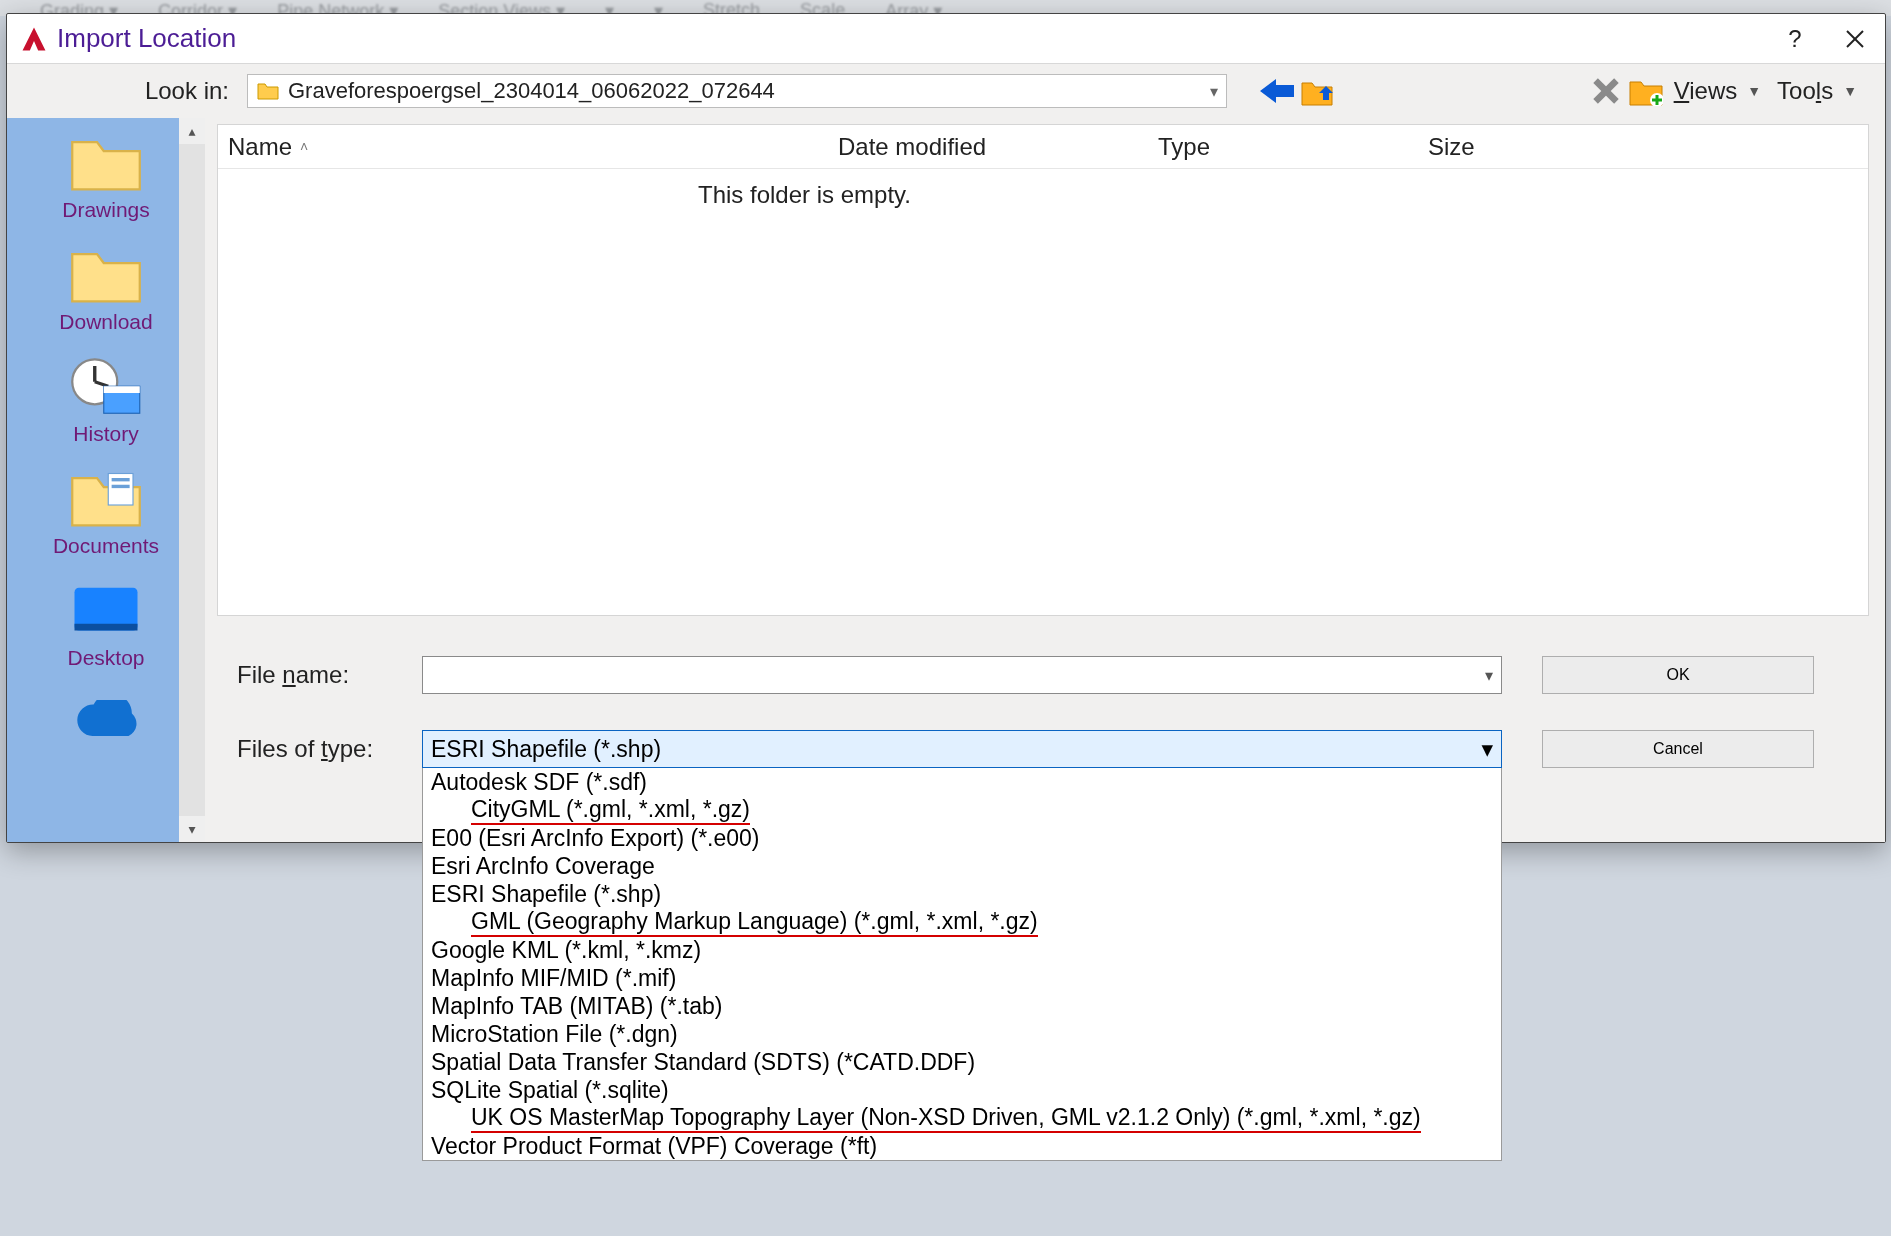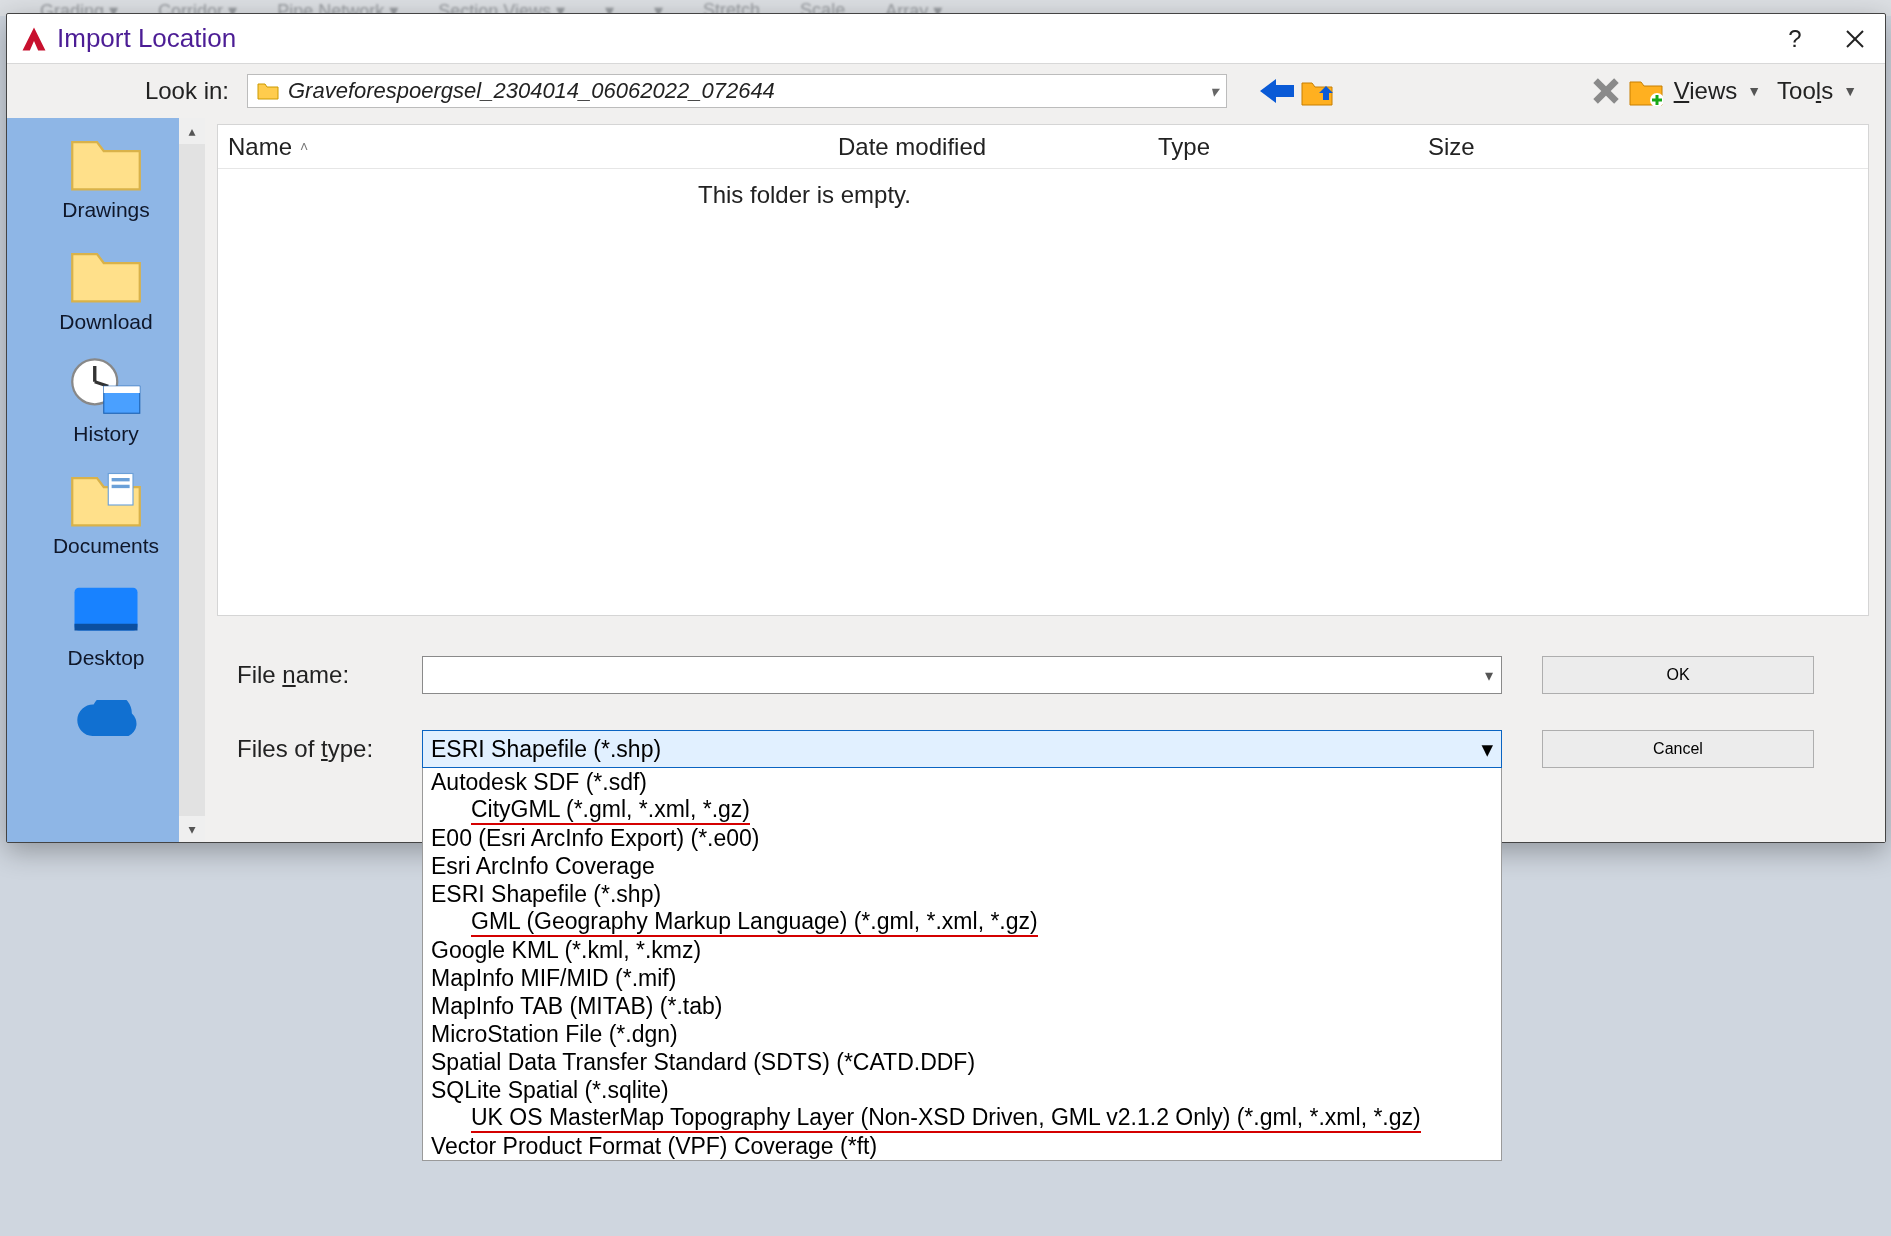--- a/index.html
+++ b/index.html
@@ -43,21 +43,21 @@
     background:#f1f0ef;
   }
   .look-in-label {
     width:240px; text-align:right; padding-right:18px;
     font-size:24px; color:#222;
   }
   .location-combo {
     flex:0 0 980px; height:34px;
     background:#fff; border:1px solid #bcbcbc;
     display:flex; align-items:center; padding:0 8px;
-    font-size:22px; color:#222;font-style:italic;
+    font-size:22px; color:#222;
   }
   .location-combo .folder-ico { width:24px; height:24px; margin-right:8px; flex-shrink:0; }
   .location-combo .combo-text { flex:1; white-space:nowrap; overflow:hidden; text-overflow:ellipsis; }
   .location-combo .chev { color:#666; font-size:16px; }
 
   .tb-spacer { width:30px; }
   .tb-icon {
     width:40px; height:40px; display:flex; align-items:center; justify-content:center;
     cursor:pointer;
   }
@@ -81,21 +81,21 @@
   }
   .places-scroll {
     position:absolute; right:0; top:0; bottom:0; width:26px;
     background:#efefef; display:flex; flex-direction:column; align-items:center;
   }
   .places-scroll .arrow { height:26px; display:flex; align-items:center; justify-content:center; width:100%; color:#555; font-size:14px; cursor:pointer; }
   .places-scroll .track { flex:1; background:#e2e2e2; width:100%; }
 
   .place-item {
     width:130px; display:flex; flex-direction:column; align-items:center;
-    color:#0f172a; font-size:21px; margin-bottom:22px; cursor:pointer;
+    color:#701a75; font-size:21px; margin-bottom:22px; cursor:pointer;
     text-align:center;
   }
   .place-item .pic { width:72px; height:60px; margin-bottom:6px; display:flex; align-items:center; justify-content:center; }
 
   
   .file-pane {
     flex:1; display:flex; flex-direction:column;
     padding:6px 16px 0 12px; min-width:0;
   }
   .file-list {

